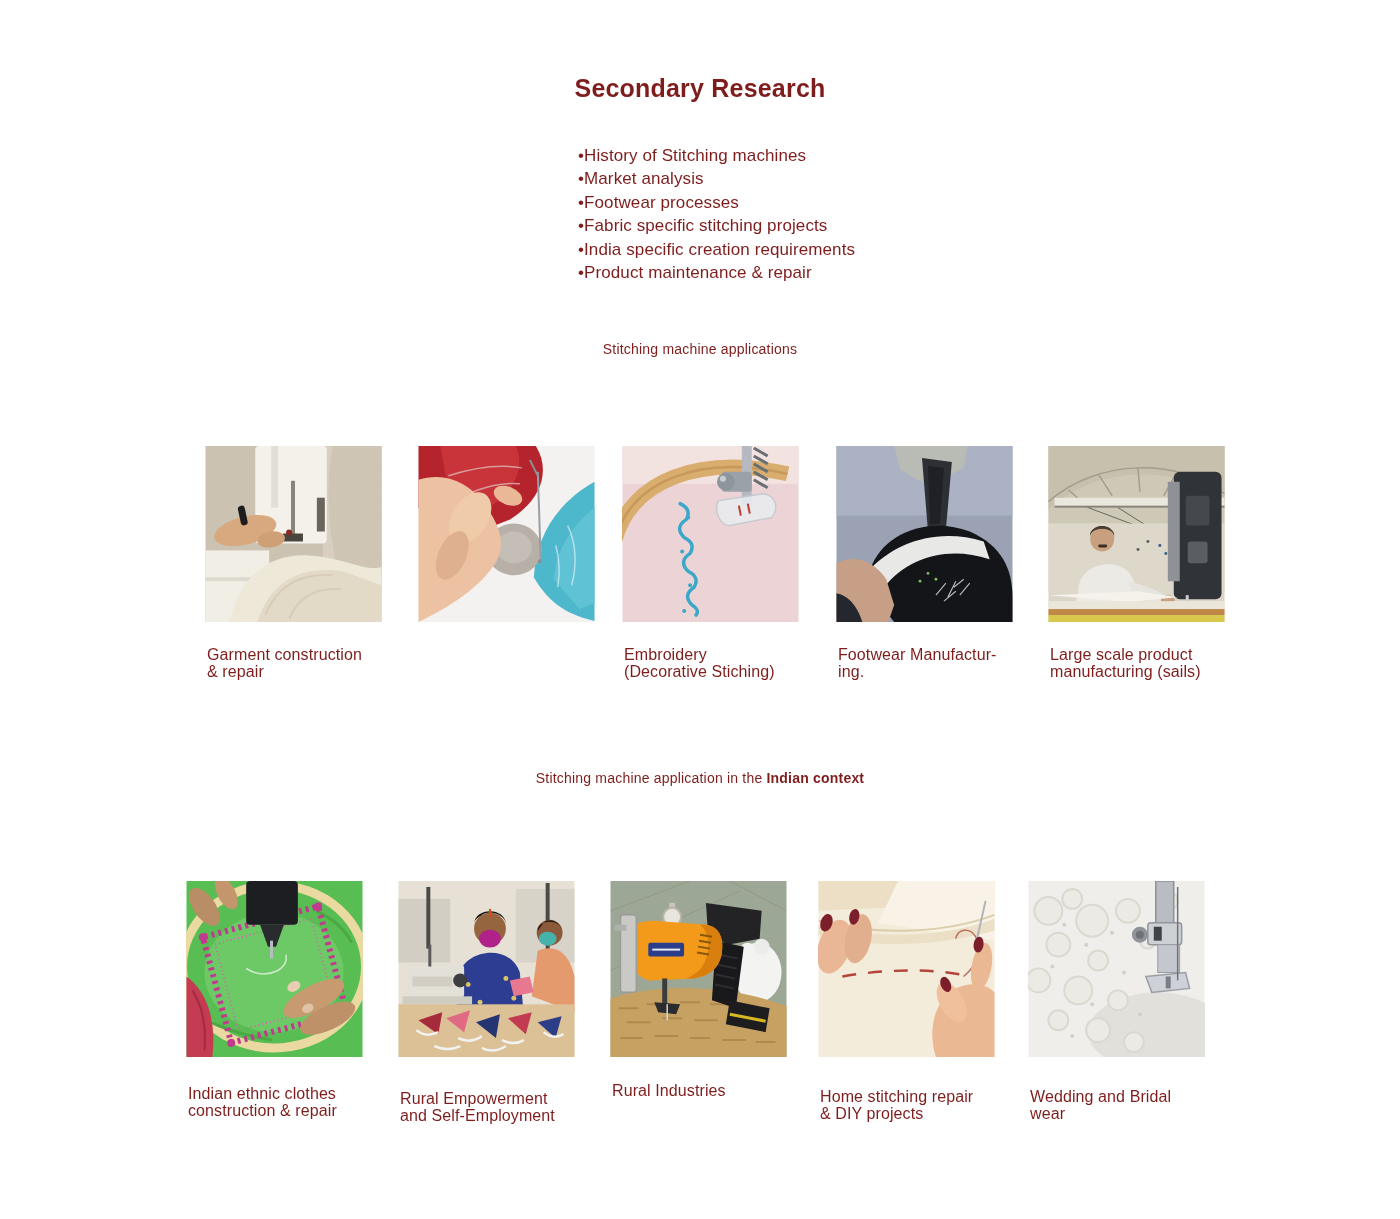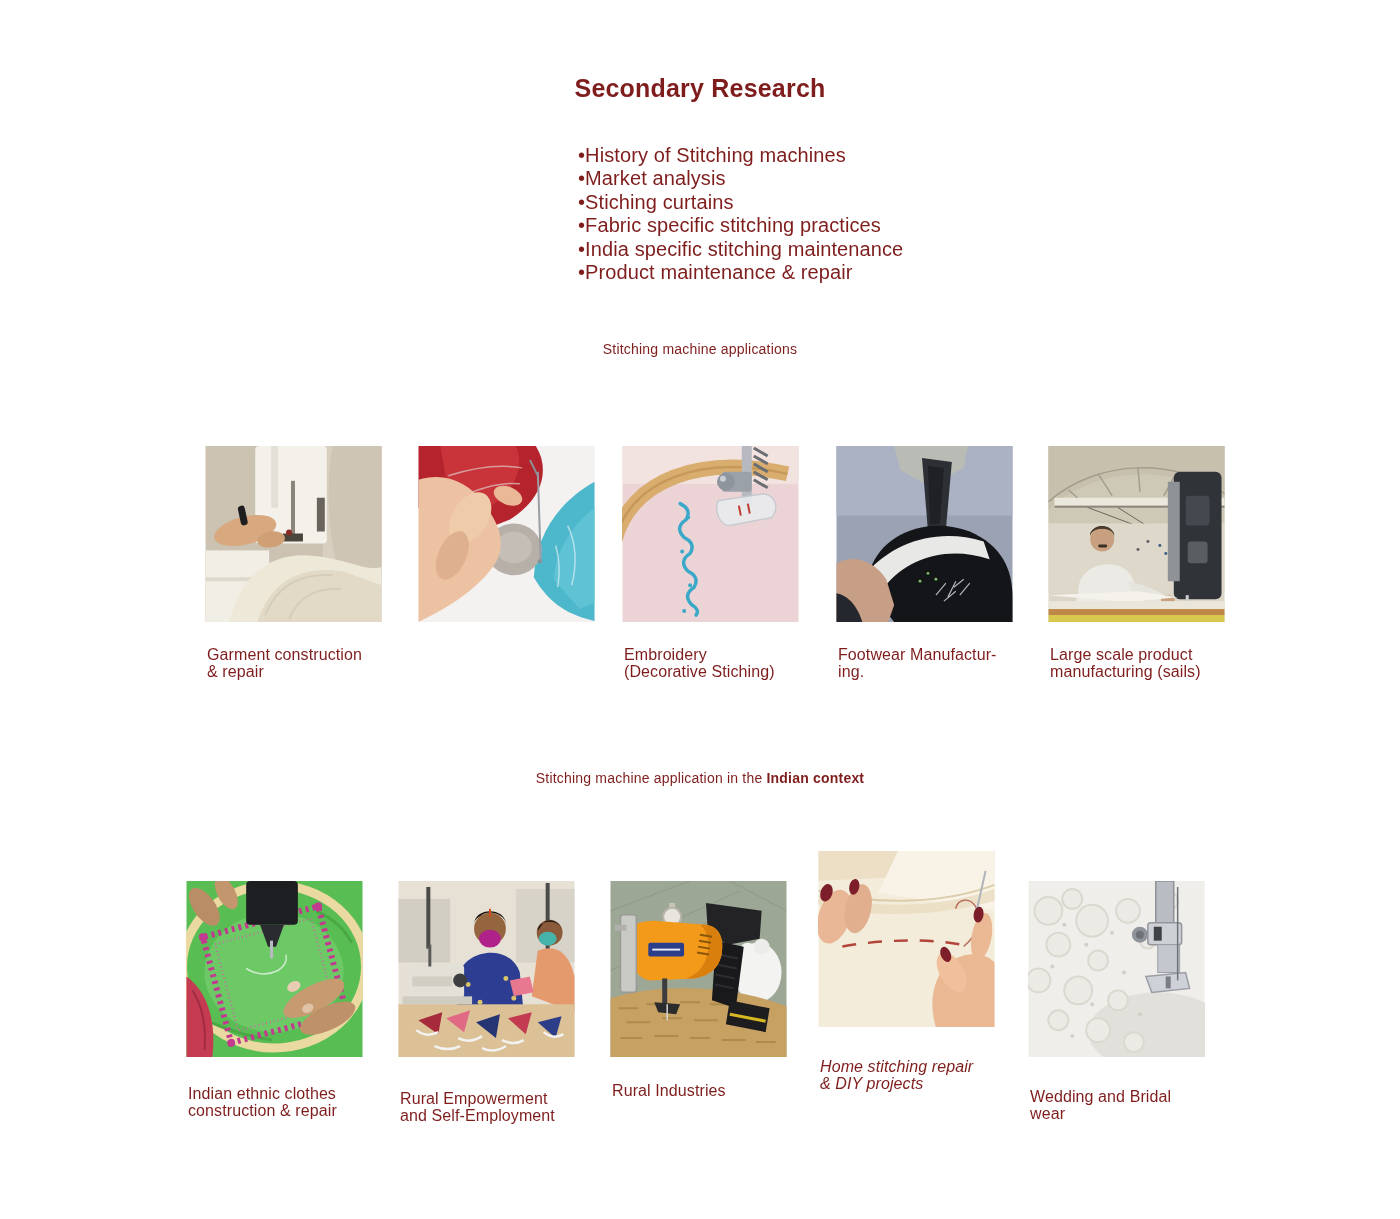--- a/index.html
+++ b/index.html
@@ -8,21 +8,21 @@
     position:relative; width:1400px; height:1219px;
     background:#ffffff; overflow:hidden;
     font-family:"Liberation Sans", sans-serif; color:#7f1d1d;
   }
   .title {
     position:absolute; top:74px; left:0; width:1400px;
     text-align:center; font-size:25px; font-weight:bold; letter-spacing:0.2px;
   }
   .bullets {
     position:absolute; top:144px; left:578px;
-    font-size:20px; line-height:23.4px; letter-spacing:0.1px;
+    font-size:17px; line-height:23.4px; letter-spacing:0.1px;
   }
   .section-heading {
     position:absolute; left:0; width:1400px; text-align:center;
     font-size:14px; font-weight:normal; letter-spacing:0.2px;
   }
   .section-heading b { font-weight:bold; }
   .sh-1 { top:341px; }
   .sh-2 { top:770px; }
   .figure { position:absolute; width:178px; }
   .photo { display:block; width:177px; height:176px; }
@@ -39,23 +39,23 @@
 </head>
 <body>
 
 <div class="page">
 
   <h1 class="title">Secondary Research</h1>
 
   <div class="bullets">
     <div>•History of Stitching machines</div>
     <div>•Market analysis</div>
-    <div>•Stiching curtains</div>
-    <div>•Fabric specific stitching practices</div>
-    <div>•India specific stitching maintenance</div>
+    <div>•Footwear processes</div>
+    <div>•Fabric specific stitching projects</div>
+    <div>•India specific creation requirements</div>
     <div>•Product maintenance &amp; repair</div>
   </div>
 
   <h2 class="section-heading sh-1">Stitching machine applications</h2>
 
   <div class="figure" style="left:205px; top:446px;">
     <svg class="photo" viewBox="0 0 177 177">
       <rect width="177" height="177" fill="#cbc2b2"></rect>
       <rect x="118" y="0" width="59" height="150" fill="#d8cfc0"></rect>
       <path d="M128,0 C120,40 124,90 134,130 L177,130 L177,0 Z" fill="#cfc5b4"></path>
@@ -275,21 +275,21 @@
       <path d="M42,69 h28" stroke="#e8eaf2" stroke-width="2"></path>
       <rect x="10" y="34" width="16" height="78" rx="3" fill="#c9c9c5" stroke="#9a9a96" stroke-width="1.5"></rect>
       <rect x="4" y="44" width="12" height="6" fill="#b0b0ac"></rect>
       <rect x="52" y="98" width="5" height="26" fill="#3c3c3e"></rect>
       <path d="M44,122 L70,124 L66,134 L48,132 Z" fill="#2c2c2e"></path>
       <line x1="57" y1="124" x2="57" y2="140" stroke="#d8d8d4" stroke-width="1.5"></line>
     </svg>
     <div class="caption cap-m25">Rural Industries</div>
   </div>
 
-  <div class="figure" style="left:818px; top:851px;font-style:italic;">
+  <div class="figure" style="left:818px; top:881px;">
     <svg class="photo" viewBox="0 0 177 177">
       <rect width="177" height="177" fill="#f4ecda"></rect>
       <path d="M0,0 L177,0 L177,22 L0,30 Z" fill="#ecdfc6"></path>
       <path d="M80,0 L177,0 L177,60 L60,42 Z" fill="#f8f3e6"></path>
       <path d="M0,44 C60,60 130,56 177,38 L177,50 C120,66 50,68 0,54 Z" fill="#e8dcc0" opacity="0.8"></path>
       <path d="M0,40 C60,56 130,52 177,34" stroke="#dccdaa" stroke-width="2" fill="none"></path>
       <path d="M24,96 C70,88 120,88 152,96" stroke="#b2443a" stroke-width="2.5" stroke-dasharray="14 12" fill="none"></path>
       <path d="M146,96 C160,84 166,70 158,56 C152,46 140,48 138,58" stroke="#b86a58" stroke-width="1.5" fill="none"></path>
       <line x1="168" y1="20" x2="159" y2="60" stroke="#b0b4ba" stroke-width="2"></line>
       <ellipse cx="16" cy="66" rx="16" ry="28" fill="#e9b796" transform="rotate(18 16 66)"></ellipse>

